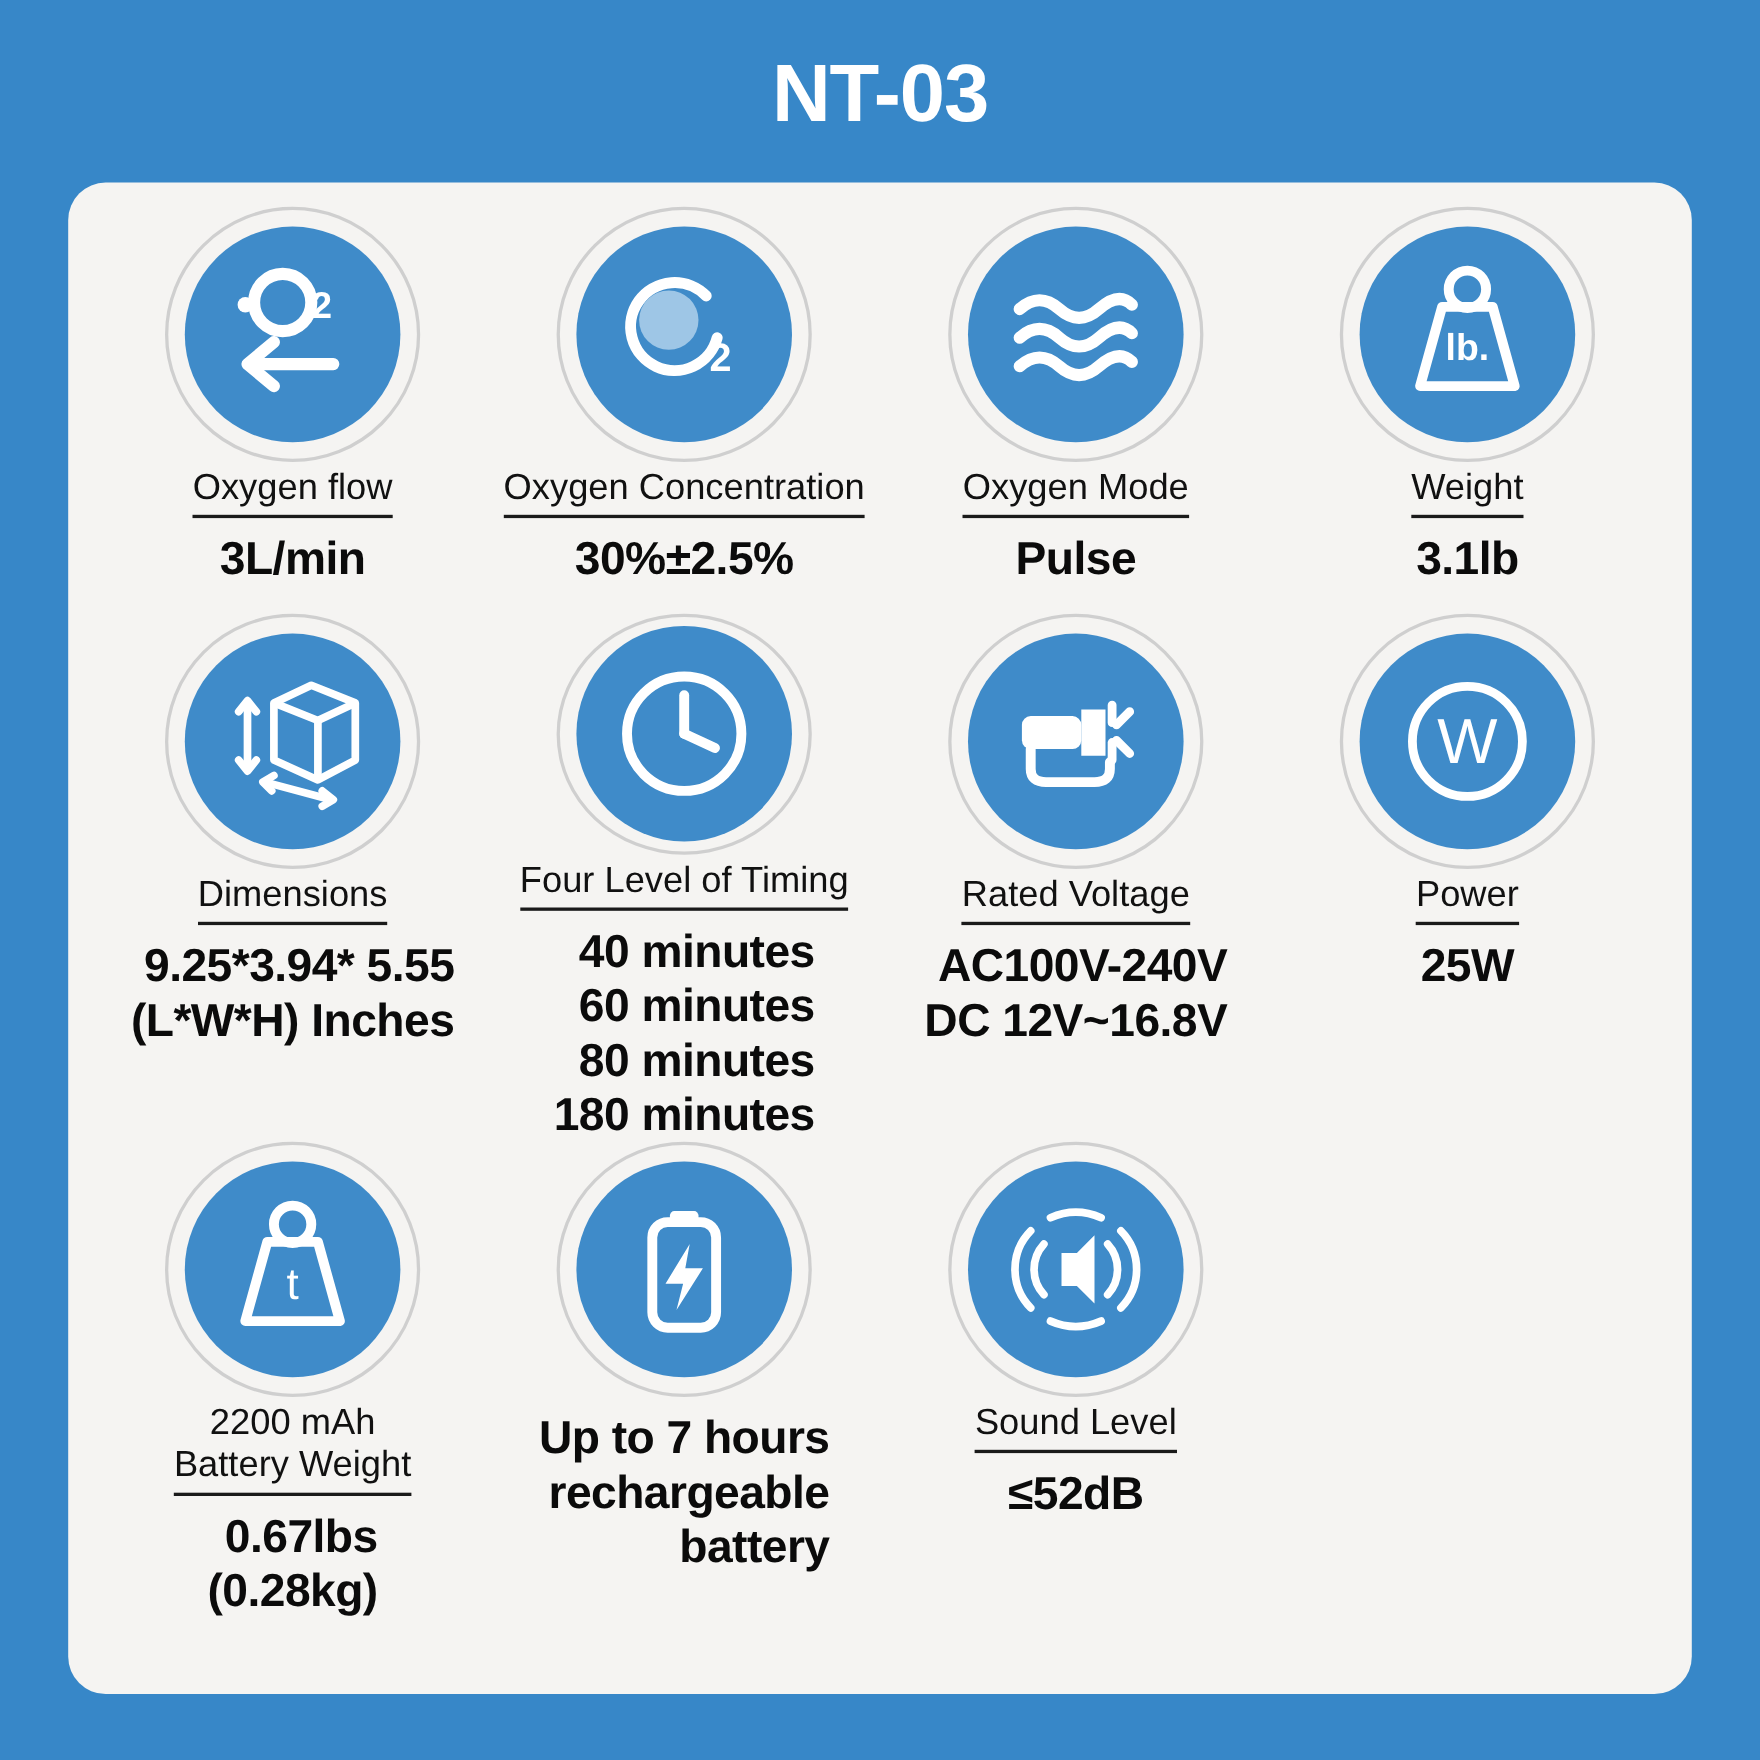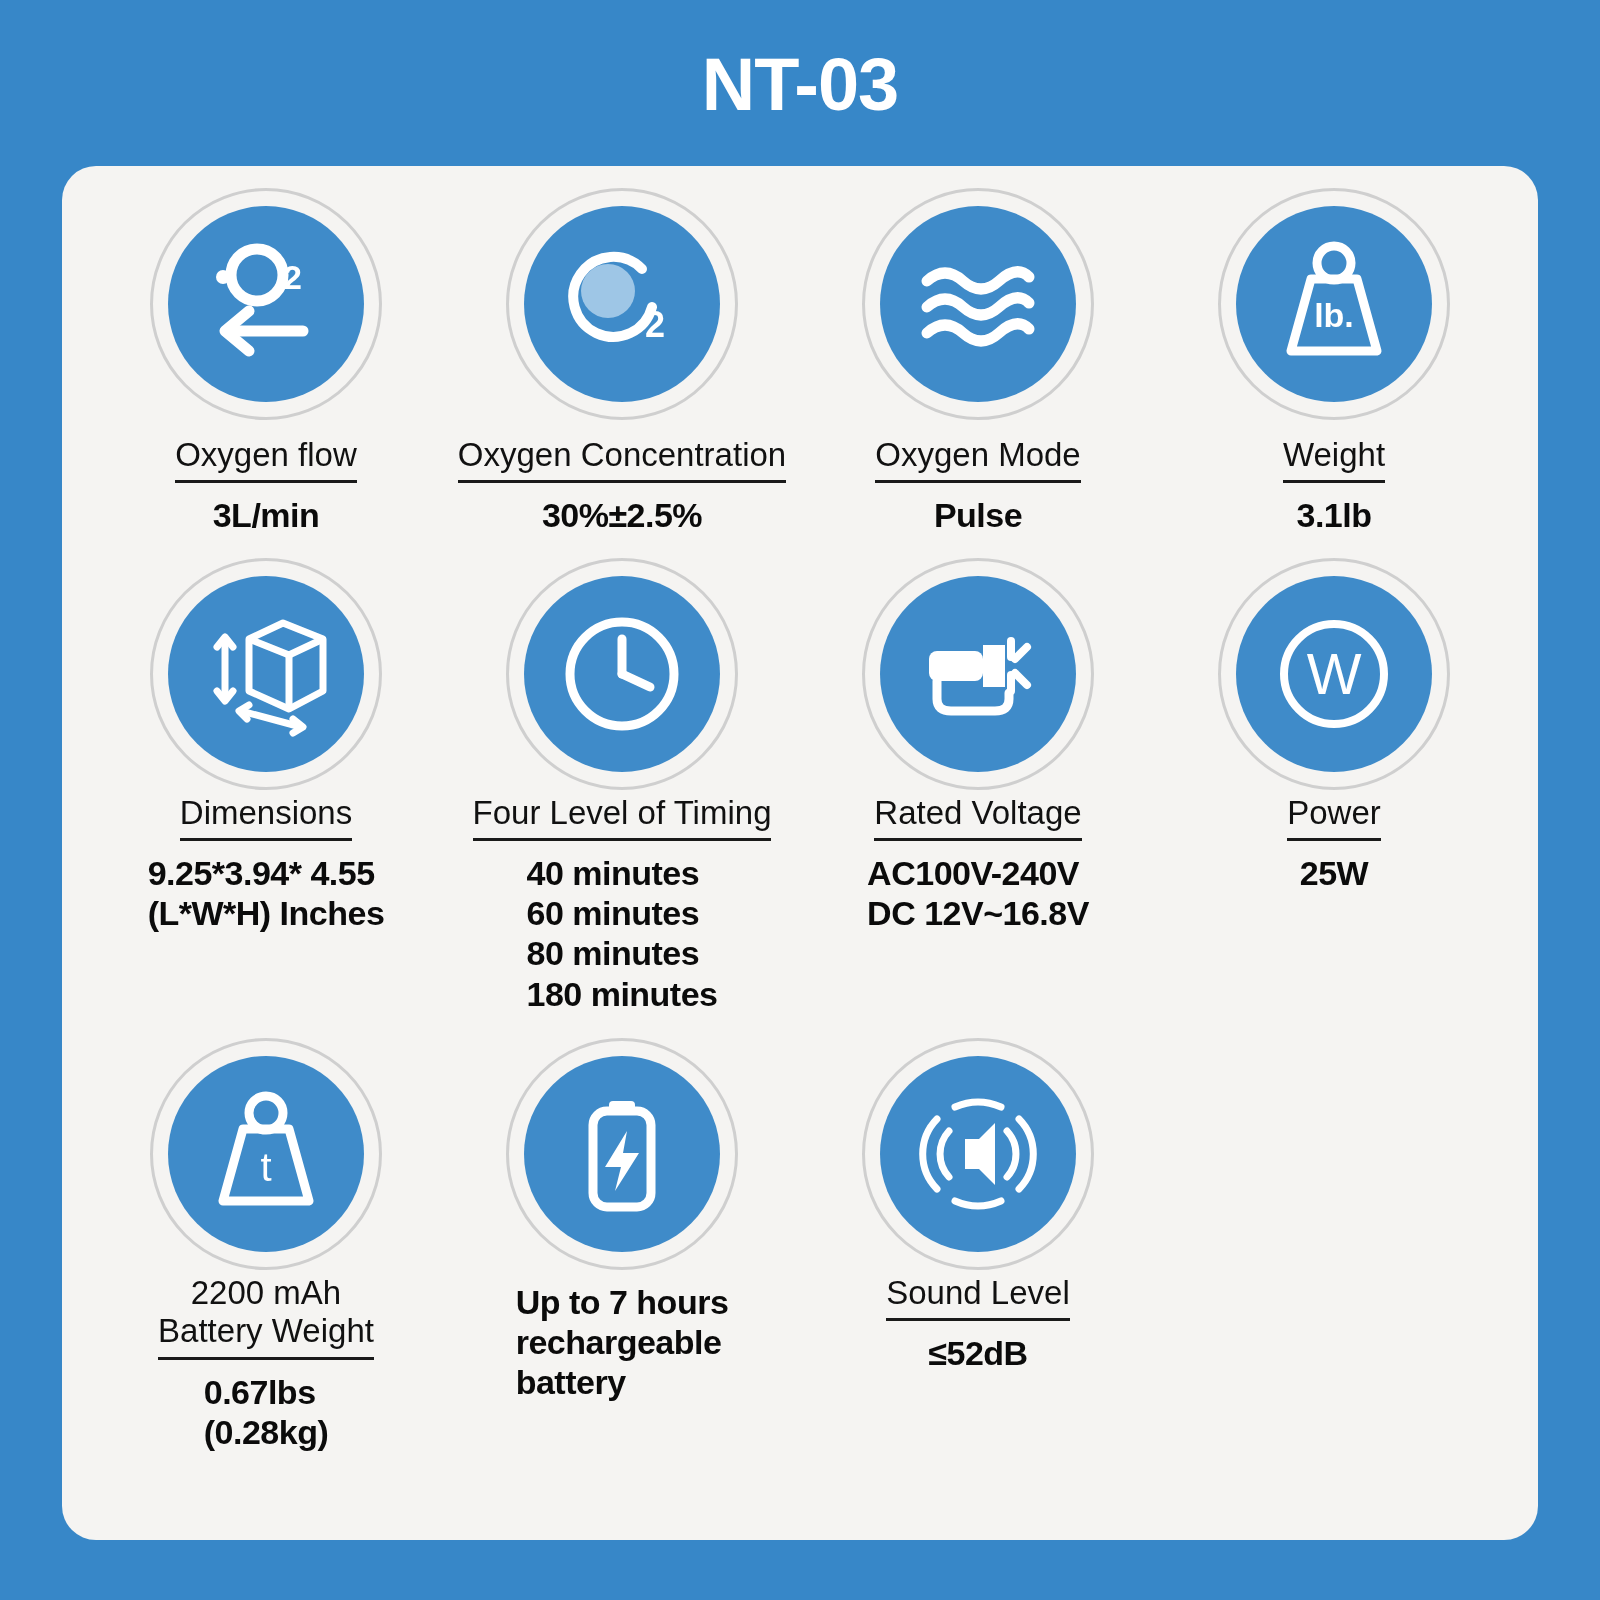--- a/index.html
+++ b/index.html
@@ -80,30 +80,30 @@
     font-size: 33px;
     color: #111111;
     text-align: center;
     line-height: 1.16;
     margin-top: 4px;
     padding-bottom: 6px;
     border-bottom: 3px solid #1a1a1a;
     white-space: pre-line;
   }
   .value {
-    font-size: 34px;
+    font-size: 42px;
     font-weight: bold;
     color: #0b0b0b;
-    text-align: left;
+    text-align: right;
     line-height: 1.18;
     margin-top: 12px;
     white-space: pre-line;
     letter-spacing: -0.5px;
   }
-  .cell-r1 .label { margin-top: 16px; }
+  .cell-r1 .label { margin-top: 4px; }
 </style>
 </head>
 <body>
 
 <div class="page">
 
   <div class="title">NT-03</div>
 
   <div class="card">
     <div class="grid">
@@ -176,21 +176,21 @@
               <line x1="34" y1="40" x2="34" y2="100" stroke="#fff" stroke-width="7" stroke-linecap="round"></line>
               <polyline points="26,48 34,38 42,48" fill="none" stroke="#fff" stroke-width="7" stroke-linecap="round" stroke-linejoin="round"></polyline>
               <polyline points="26,92 34,102 42,92" fill="none" stroke="#fff" stroke-width="7" stroke-linecap="round" stroke-linejoin="round"></polyline>
               <line x1="50" y1="112" x2="110" y2="128" stroke="#fff" stroke-width="7" stroke-linecap="round"></line>
               <polyline points="58,106 48,112 56,120" fill="none" stroke="#fff" stroke-width="7" stroke-linecap="round" stroke-linejoin="round"></polyline>
               <polyline points="102,120 112,128 102,134" fill="none" stroke="#fff" stroke-width="7" stroke-linecap="round" stroke-linejoin="round"></polyline>
             </svg>
           </div>
         </div>
         <div class="label">Dimensions</div>
-        <div class="value">9.25*3.94* 4.55
+        <div class="value">9.25*3.94* 5.55
 (L*W*H) Inches</div>
       </div>
 
       <div class="cell">
         <div class="icon-wrap">
           <div class="icon-circle">
             <svg width="150" height="150" viewBox="0 0 150 150">
               <circle cx="75" cy="75" r="52" fill="none" stroke="#fff" stroke-width="9"></circle>
               <line x1="75" y1="75" x2="75" y2="40" stroke="#fff" stroke-width="9" stroke-linecap="round"></line>
               <line x1="75" y1="75" x2="103" y2="88" stroke="#fff" stroke-width="9" stroke-linecap="round"></line>

